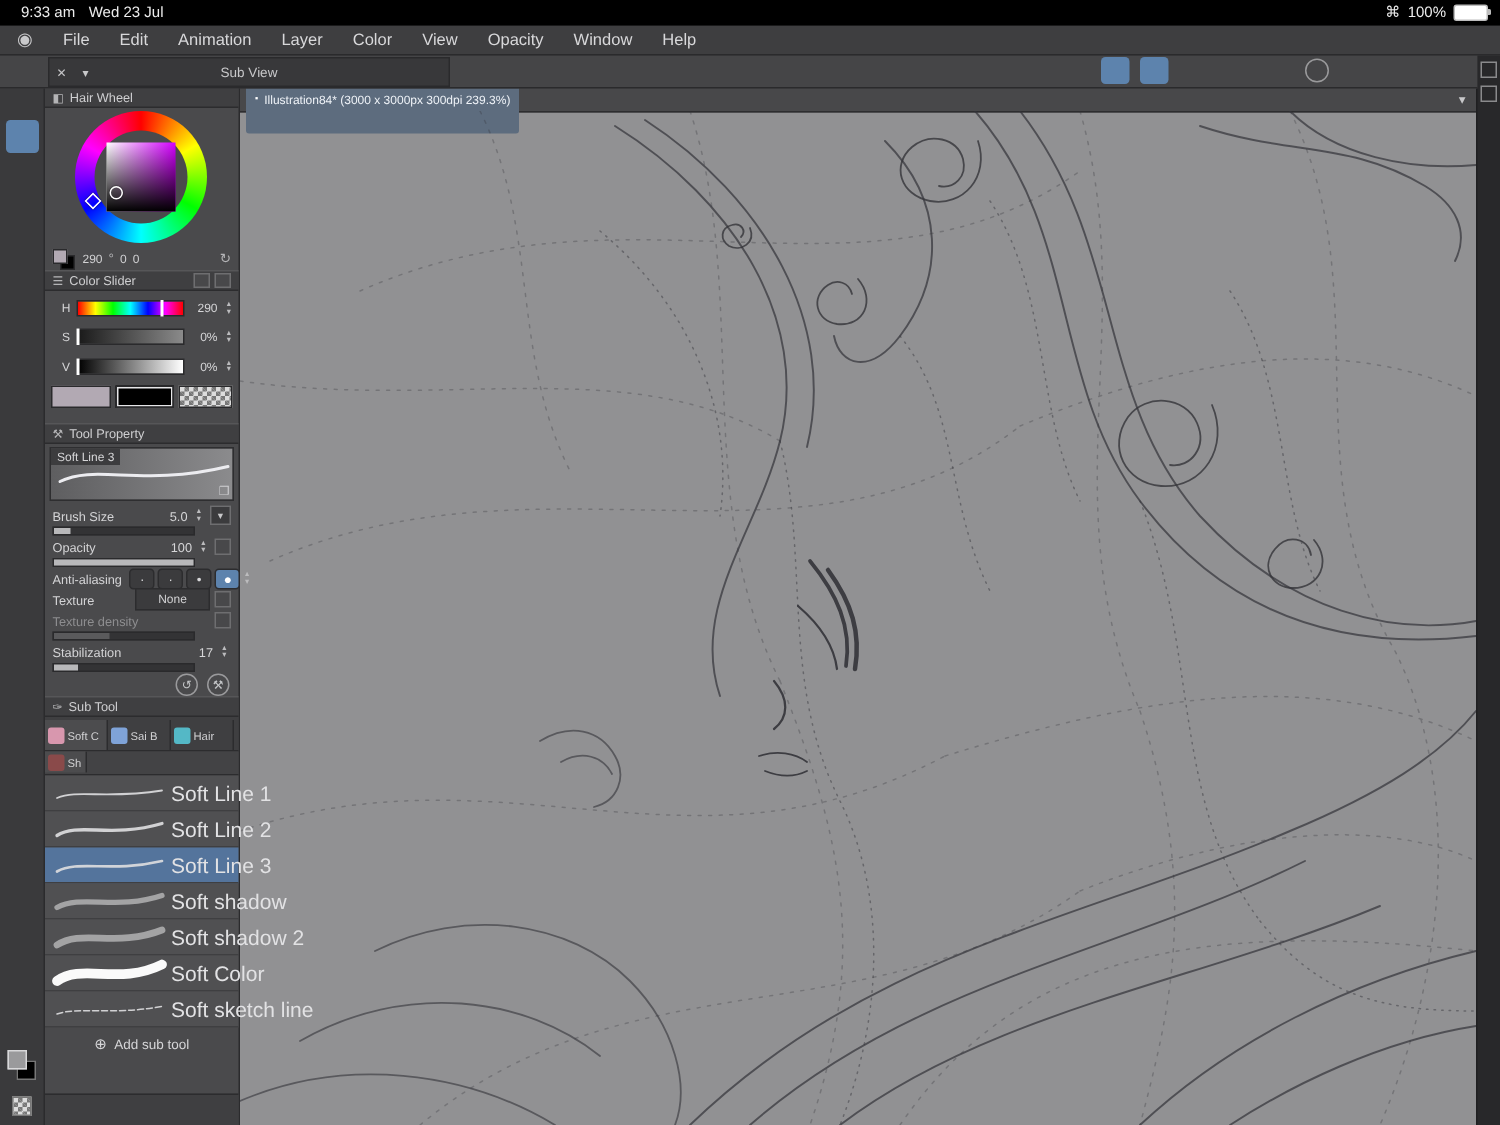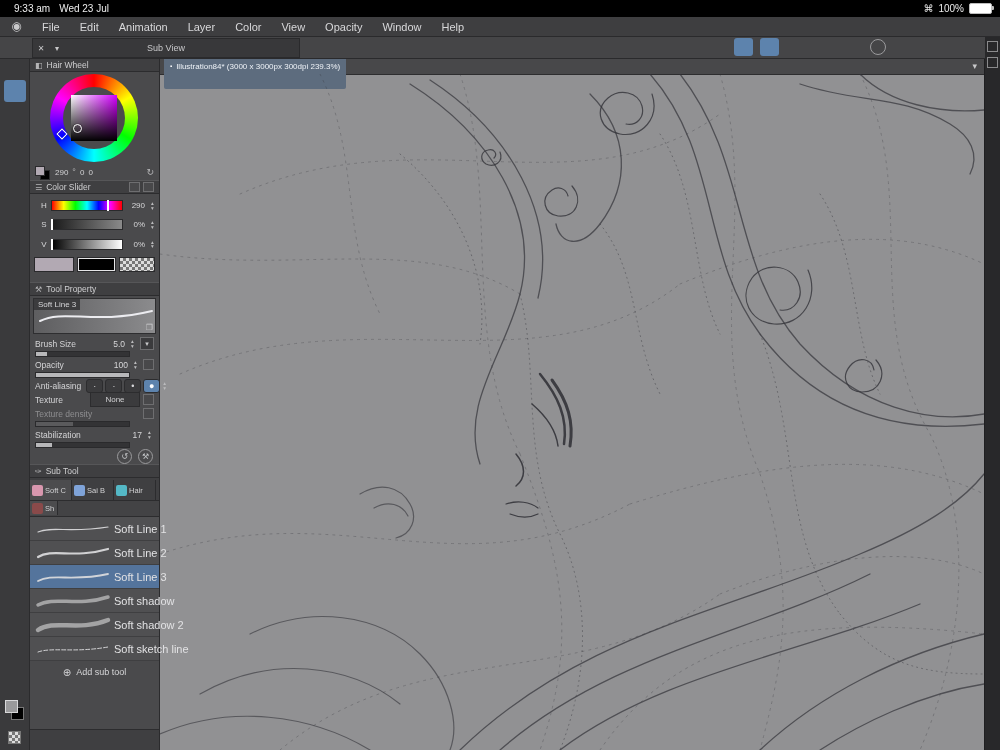--- a/index.html
+++ b/index.html
@@ -97,21 +97,21 @@
   .st-tabs{height:22px;flex:none;background:#3f3f41;border-bottom:1px solid #2c2c2e;display:flex;align-items:flex-end}
   .st-tab{width:42px;height:20px;display:flex;align-items:center;gap:2px;padding:0 2px;border-right:1px solid #2c2c2e;font-size:7.5px;color:#d2d2d4;box-sizing:border-box;overflow:hidden;white-space:nowrap}
   .st-tab:first-child{background:#4c4c4e}
   .tabic{width:11px;height:11px;border-radius:2px;flex:none}
   .st-tabs2{height:15px;flex:none;background:#434345;border-bottom:1px solid #2c2c2e;display:flex}
   .st-tabs2 .st-tab{width:28px;height:14px}
   .brush-list{flex:none}
   .brush-row{height:24px;display:flex;align-items:center;background:#505052;border-bottom:1px solid #3f3f41;padding:0 4px;box-sizing:border-box}
   .brush-row.on{background:#54749c}
   .brush-row svg{flex:none}
-  .brush-row .bname{margin-left:auto;font-size:11px;color:#e2e2e4;white-space:nowrap}
+  .brush-row .bname{margin-left:auto;font-size:14px;color:#e2e2e4;white-space:nowrap}
   .brush-row path{stroke:#dcdcde;fill:none;stroke-linecap:round;opacity:.92}
   .brush-row.soft path{stroke:#c6c6c8;opacity:.7}
   .brush-row.thick path{stroke:#fafafa;opacity:1}
   .brush-row.sketch path{stroke-dasharray:4 2}
   .addrow{height:22px;flex:none;display:flex;align-items:center;justify-content:center;gap:5px;font-size:9px;color:#d6d6d8}
   .addrow .plus{font-size:10px}
   .pfoot{margin-top:auto;height:20px;flex:none;background:#3f3f41;border-top:1px solid #2c2c2e;display:flex;align-items:center;gap:12px;padding:0 8px;font-size:10px;color:#b8b8ba}
   .pfoot .fic:first-child{margin-right:auto}
   
   .canvas{position:absolute;left:160px;top:58px;right:15px;bottom:0;background:#919193}
@@ -451,20 +451,26 @@
         <svg width="80" height="22" viewBox="0 0 80 22">
           <path d="M4,15 C20,6 44,17 74,7" stroke-width="3.5"></path>
         </svg>
         <span class="bname">Soft shadow</span>
       </div>
       <div class="brush-row soft">
         <svg width="80" height="22" viewBox="0 0 80 22">
           <path d="M4,16 C20,5 44,18 74,6" stroke-width="4.5"></path>
         </svg>
         <span class="bname">Soft shadow 2</span>
+      </div>
+      <div class="brush-row thick">
+        <svg width="80" height="22" viewBox="0 0 80 22">
+          <path d="M4,16 C20,4 46,19 74,5" stroke-width="6.5"></path>
+        </svg>
+        <span class="bname">Soft Color</span>
       </div>
       <div class="brush-row sketch">
         <svg width="80" height="22" viewBox="0 0 80 22">
           <path d="M4,14 C18,9 40,15 74,9" stroke-width="1"></path>
         </svg>
         <span class="bname">Soft sketch line</span>
       </div>
     </div>
   <div class="addrow">
     <span class="plus">⊕</span>

